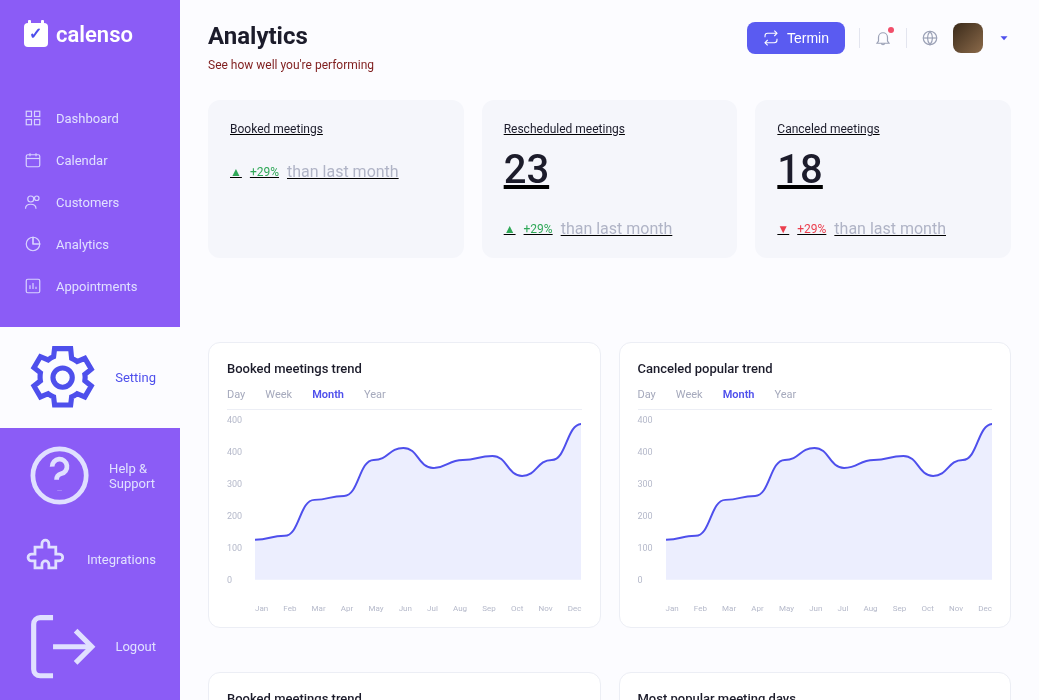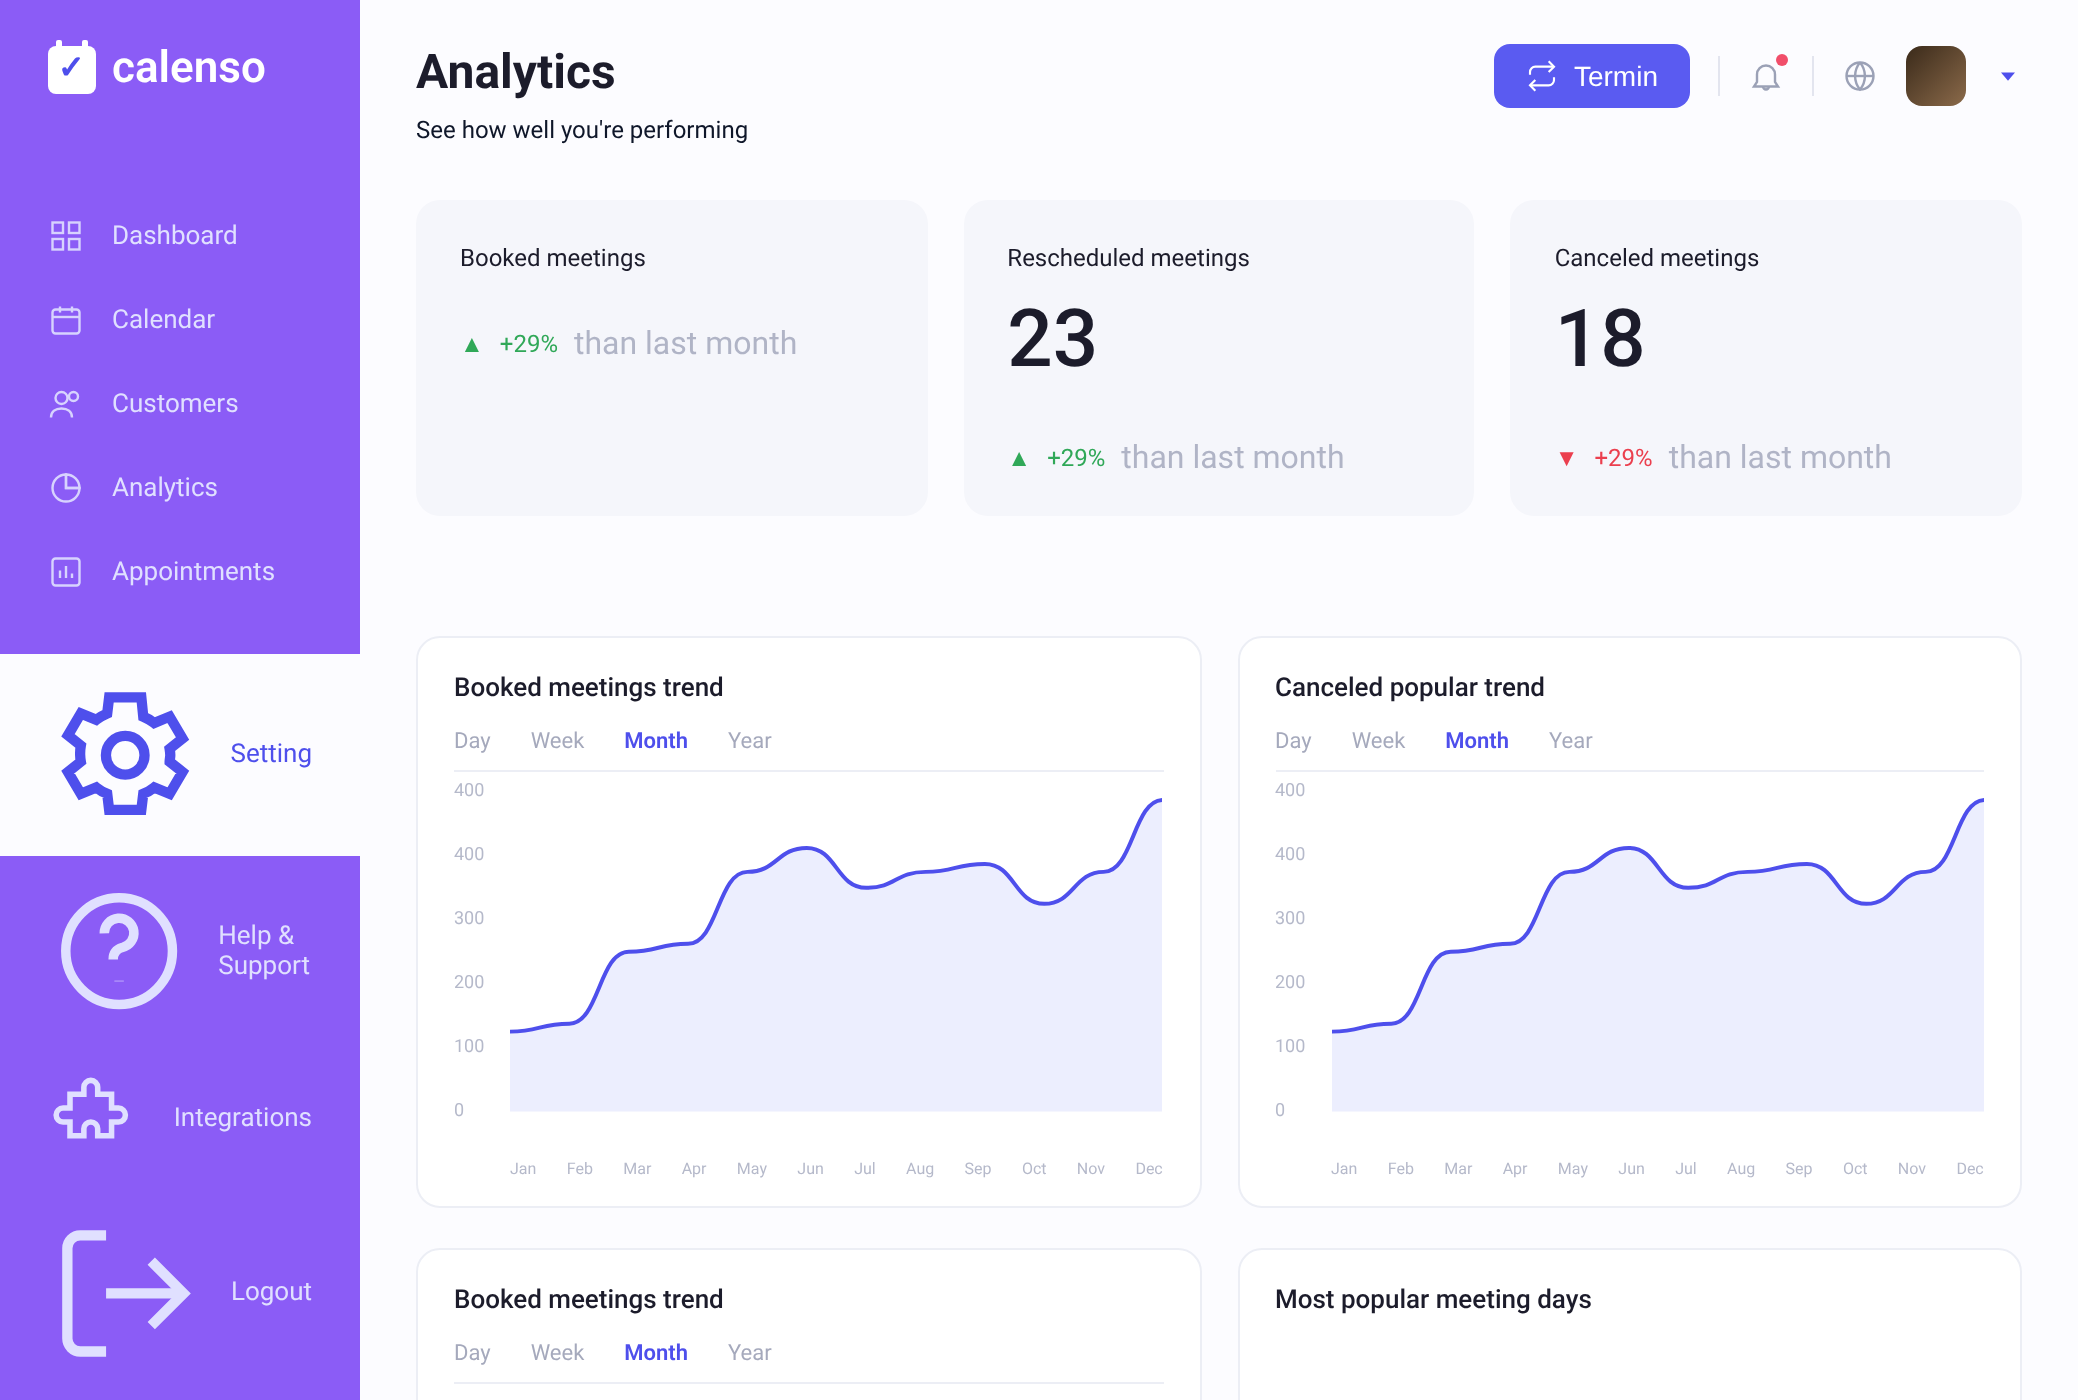--- a/index.html
+++ b/index.html
@@ -84,59 +84,60 @@
   padding: 22px 28px 0 28px;
   overflow-y: auto;
 }
 .header {
   display: flex;
   justify-content: space-between;
   align-items: flex-start;
   margin-bottom: 28px;
 }
 .page-title { font-size: 24px; font-weight: 700; color: #1c1c2b; }
-.page-sub { font-size: 12px; color: #0f172a; margin-top: 8px; }
+.page-sub { font-size: 12px; color: #7f1d1d; margin-top: 8px; }
 .header-actions { display: flex; align-items: center; gap: 14px; }
 .termin-btn {
   background: #5a5bf1;
   color: #fff;
   border: none;
   border-radius: 8px;
   padding: 8px 16px;
   font-size: 14px;
   display: flex;
   align-items: center;
   gap: 8px;
   cursor: pointer;
 }
 .vsep { width: 1px; height: 20px; background: #e3e5ef; }
 .hicon { width: 18px; height: 18px; color: #9ba1b6; cursor: pointer; position: relative; }
 .hicon .dot { position: absolute; top: -2px; right: -2px; width:6px; height:6px; background:#f14e6a; border-radius:50%; }
 .avatar { width: 30px; height: 30px; border-radius: 8px; background: linear-gradient(135deg,#3a2a1a,#8b6a4a); }
 .chevron { color: #4e4fec; cursor: pointer; }
-.cards { display: flex; gap: 18px; margin-bottom: 60px; }
+.cards { display: flex; gap: 18px; margin-bottom: 60px; text-decoration: underline; }
 .card {
   flex: 1;
   background: #f5f6fb;
   border-radius: 12px;
   padding: 22px 22px 20px 22px;
 }
 .card-label { font-size: 12px; color: #1c1c2b; margin-bottom: 10px; }
 .card-value { font-size: 40px; font-weight: 500; color: #1c1c2b; }
 .card-delta { display: flex; align-items: center; gap: 8px; margin-top: 26px; font-size: 12px; }
 .delta-up { color: #30a858; }
 .delta-down { color: #eb3f4e; }
 .card-comp { font-size: 16px; color: #b0b4c6; }
 .charts-row { display: flex; gap: 18px; margin-bottom: 20px; }
 .chart-card {
   flex: 1;
   background: #fff;
   border: 1px solid #eceef5;
   border-radius: 12px;
   padding: 18px 18px 14px 18px;
+  margin-top: 24px;
 }
 .chart-title { font-size: 13px; color: #1c1c2b; margin-bottom: 12px; font-weight: 500; }
 .chart-tabs { display: flex; gap: 20px; font-size: 11px; color: #a5a9bc; border-bottom: 1px solid #eceef5; padding-bottom: 8px; margin-bottom: 10px; }
 .chart-tabs span { cursor: pointer; }
 .chart-tabs .sel { color: #4e4fec; font-weight: 600; }
 .chart-body { position: relative; height: 180px; }
 .ylabel { position: absolute; left: 0; font-size: 9px; color: #b5b9ca; transform: translateY(-50%); }
 .chart-svg { position: absolute; left: 28px; right: 0; top: 0; bottom: 20px; }
 .xlabels { display: flex; justify-content: space-between; font-size: 8px; color: #b5b9ca; padding-left: 28px; margin-top: 4px; }
 svg.ic { stroke: currentColor; fill: none; stroke-width: 1.6; }

